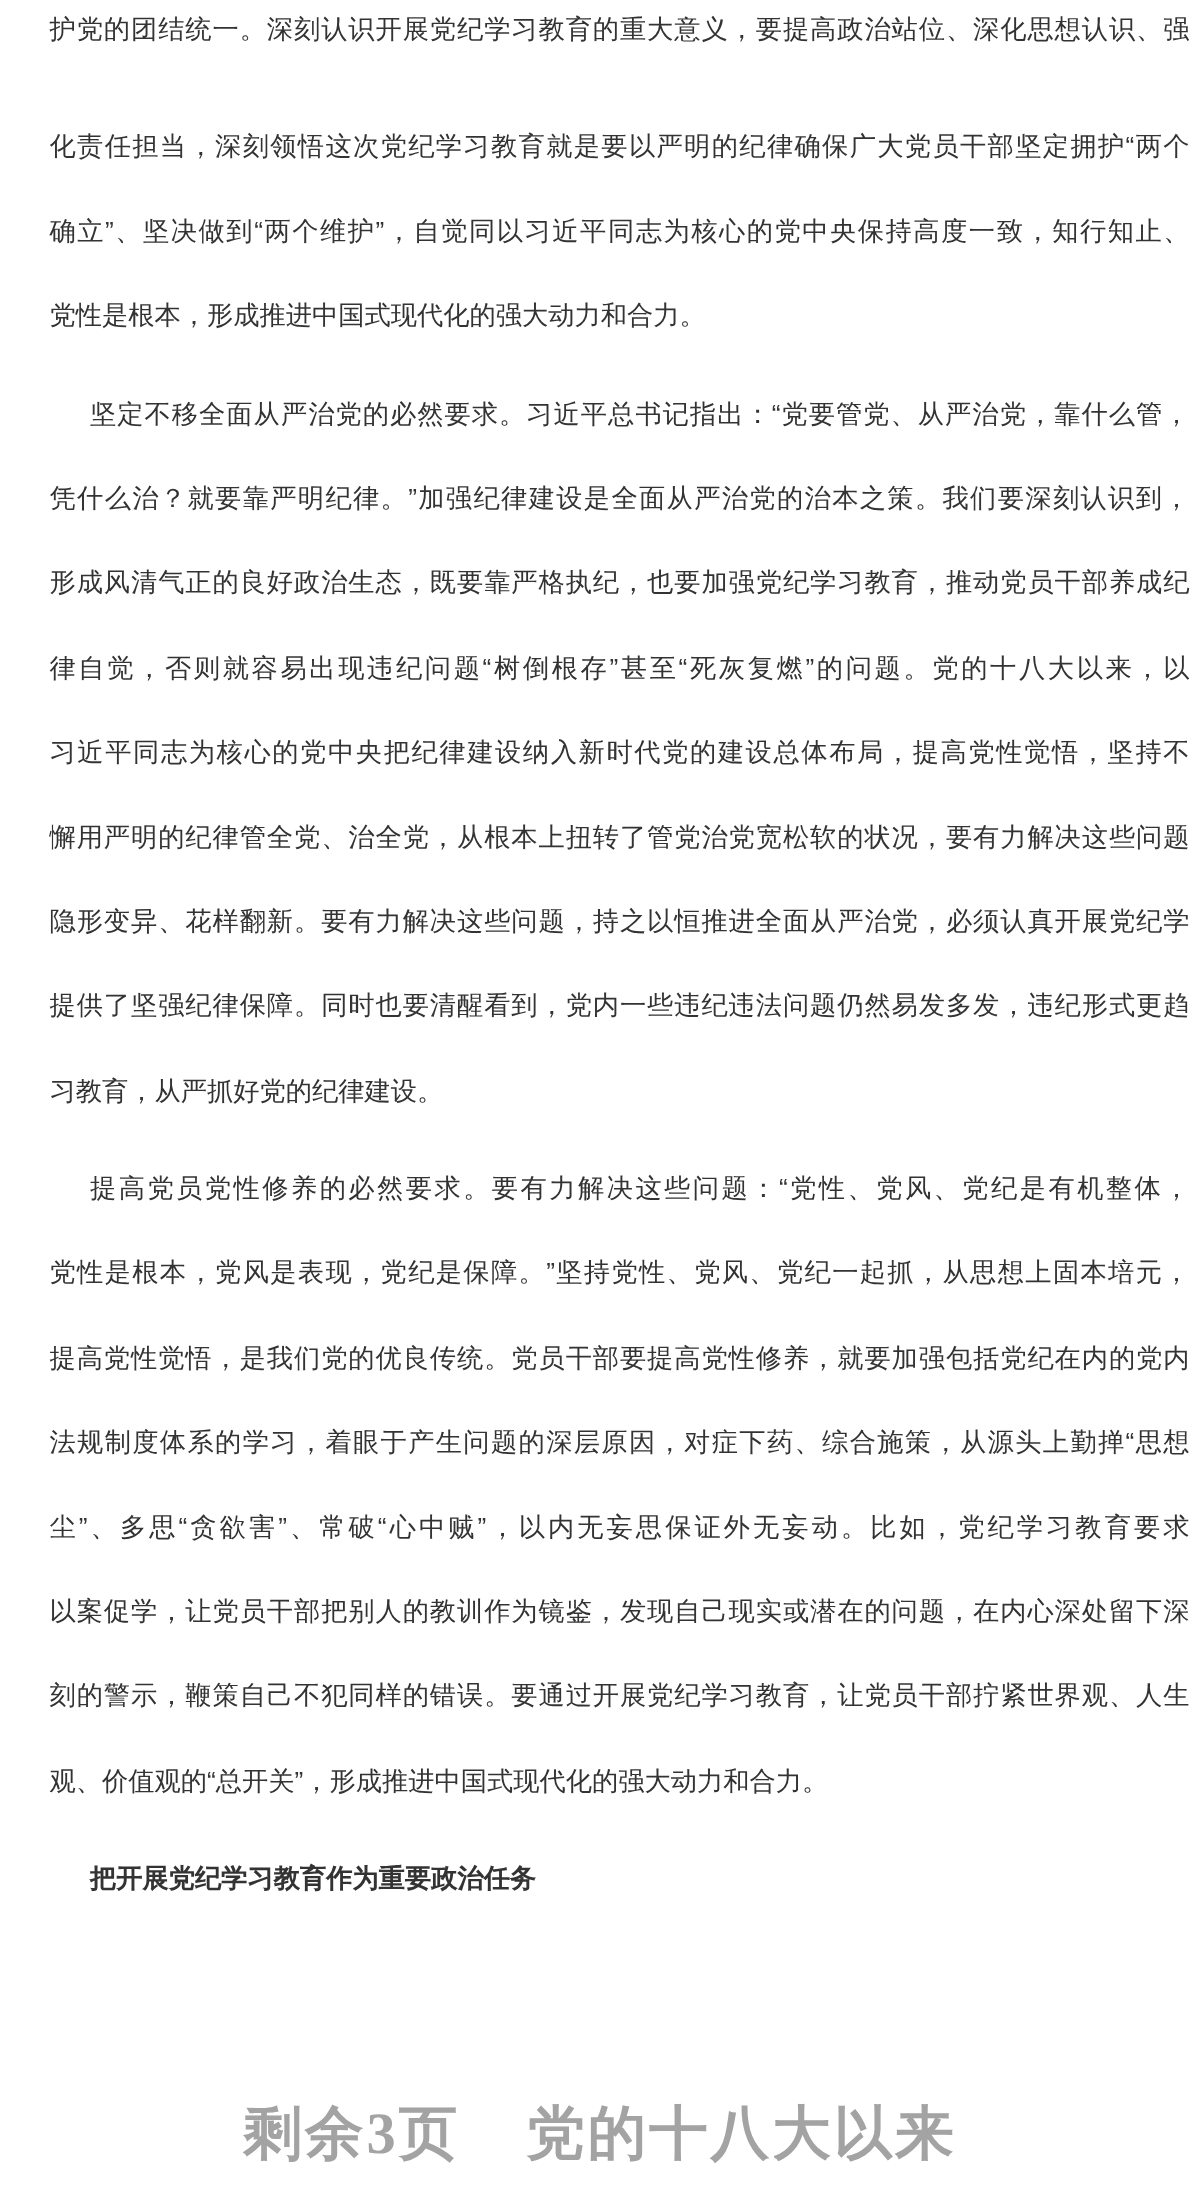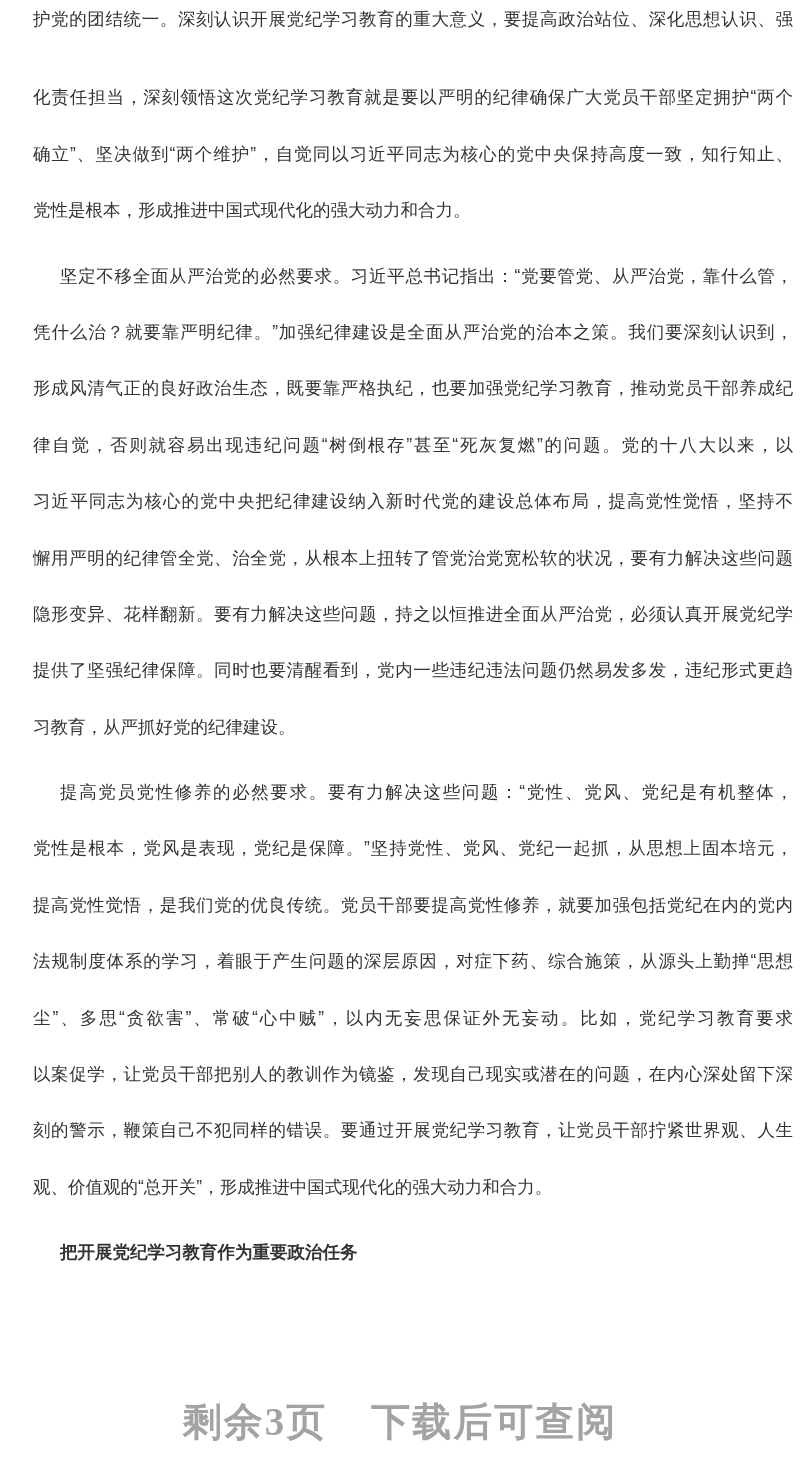--- a/index.html
+++ b/index.html
@@ -82,14 +82,14 @@
       <div class="line" data-name="text-line">刻的警示，鞭策自己不犯同样的错误。要通过开展党纪学习教育，让党员干部拧紧世界观、人生</div>
       <div class="line last" data-name="text-line">观、价值观的“总开关”，形成推进中国式现代化的强大动力和合力。</div>
     </div>
     <div class="para heading indent" data-name="para-heading-political-task">
       <div class="line last" data-name="text-line">把开展党纪学习教育作为重要政治任务</div>
     </div>
   </div>
 
 <div class="paywall" data-name="paywall-banner">
   <span data-name="pages-remaining-label">剩余3页</span>
-  <span data-name="download-hint-label">下载后可查阅</span>
+  <span data-name="download-hint-label">党的十八大以来</span>
 </div>
 
 </body></html>

